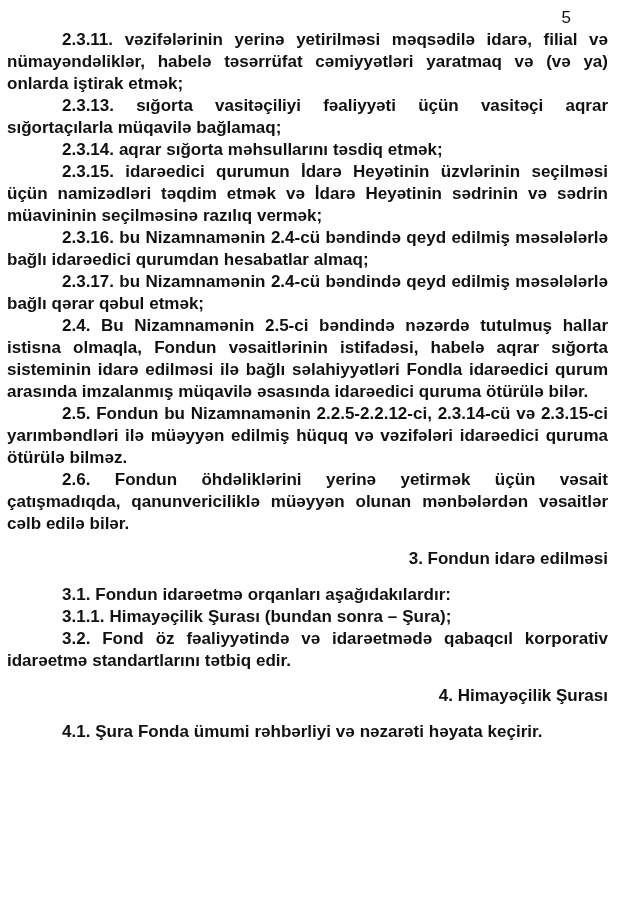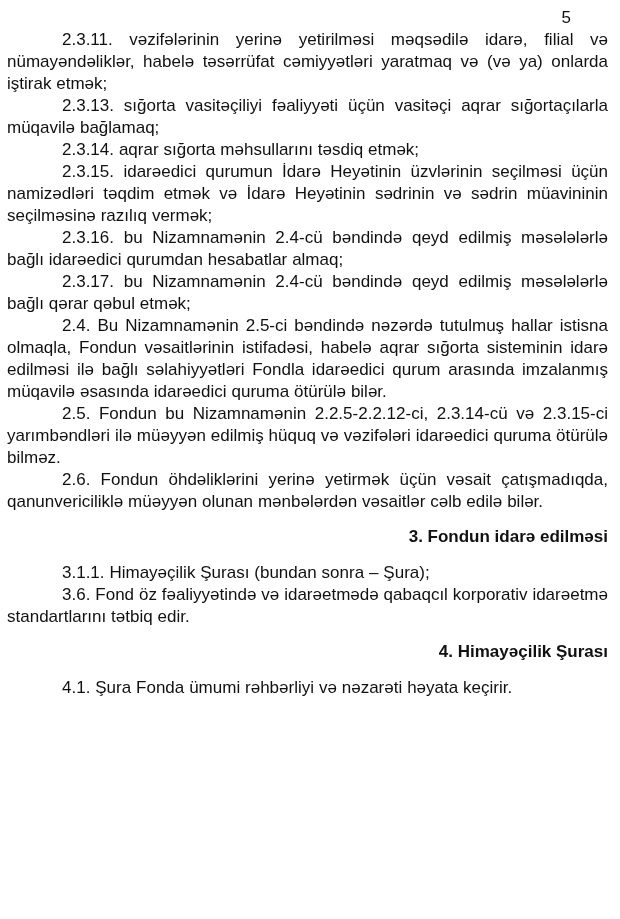--- a/index.html
+++ b/index.html
@@ -27,20 +27,21 @@
     text-align: right;
     padding-right: 37px;
   }
   .para {
     margin: 0;
     font-size: 17px;
     line-height: 22px;
     text-align: justify;
     text-indent: 55px;
     word-spacing: 0.01em;
+    font-weight: bold;
   }
   .para--cutoff {
     
     text-align-last: justify;
   }
   .heading {
     margin: 13px 0 14px 0;
     font-size: 17px;
     line-height: 22px;
     font-weight: bold;
@@ -60,20 +61,21 @@
   <p class="para">2.3.14. aqrar sığorta məhsullarını təsdiq etmək;</p>
   <p class="para">2.3.15. idarəedici qurumun İdarə Heyətinin üzvlərinin seçilməsi üçün namizədləri təqdim etmək və İdarə Heyətinin sədrinin və sədrin müavininin seçilməsinə razılıq vermək;</p>
   <p class="para">2.3.16. bu Nizamnamənin 2.4-cü bəndində qeyd edilmiş məsələlərlə bağlı idarəedici qurumdan hesabatlar almaq;</p>
   <p class="para">2.3.17. bu Nizamnamənin 2.4-cü bəndində qeyd edilmiş məsələlərlə bağlı qərar qəbul etmək;</p>
   <p class="para">2.4. Bu Nizamnamənin 2.5-ci bəndində nəzərdə tutulmuş hallar istisna olmaqla, Fondun vəsaitlərinin istifadəsi, habelə aqrar sığorta sisteminin idarə edilməsi ilə bağlı səlahiyyətləri Fondla idarəedici qurum arasında imzalanmış müqavilə əsasında idarəedici quruma ötürülə bilər.</p>
   <p class="para">2.5. Fondun bu Nizamnamənin 2.2.5-2.2.12-ci, 2.3.14-cü və 2.3.15-ci yarımbəndləri ilə müəyyən edilmiş hüquq və vəzifələri idarəedici quruma ötürülə bilməz.</p>
   <p class="para">2.6. Fondun öhdəliklərini yerinə yetirmək üçün vəsait çatışmadıqda, qanunvericiliklə müəyyən olunan mənbələrdən vəsaitlər cəlb edilə bilər.</p>
 
   <h2 class="heading">3. Fondun idarə edilməsi</h2>
 
+  <p class="para">3.1. Fondun idarəetmə orqanları aşağıdakılardır:</p>
   <p class="para">3.1.1. Himayəçilik Şurası (bundan sonra – Şura);</p>
-  <p class="para">3.6. Fond öz fəaliyyətində və idarəetmədə qabaqcıl korporativ idarəetmə standartlarını tətbiq edir.</p>
+  <p class="para">3.2. Fond öz fəaliyyətində və idarəetmədə qabaqcıl korporativ idarəetmə standartlarını tətbiq edir.</p>
 
   <h2 class="heading">4. Himayəçilik Şurası</h2>
 
   <p class="para">4.1. Şura Fonda ümumi rəhbərliyi və nəzarəti həyata keçirir.</p>
 
 </div>
 
 </body></html>

